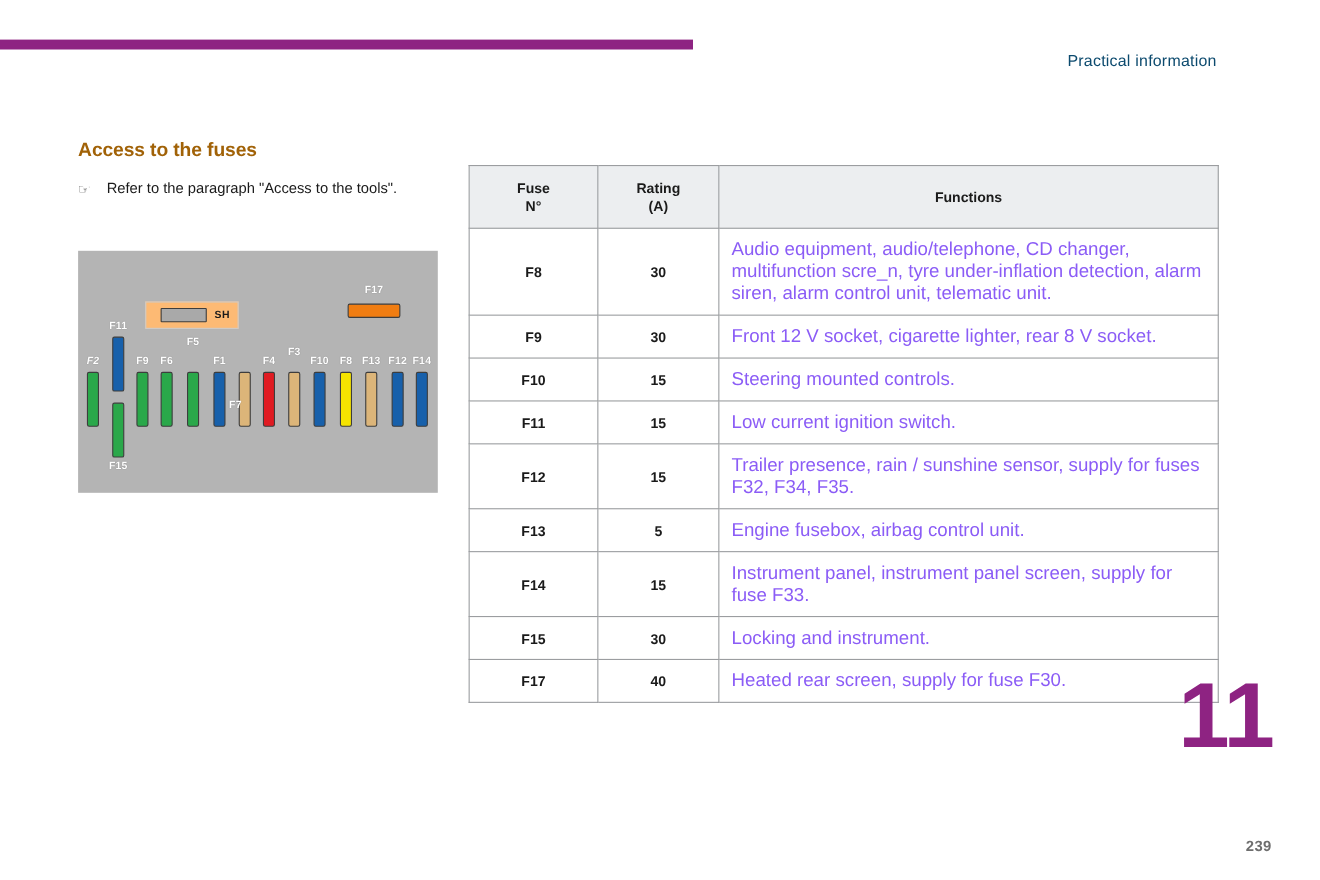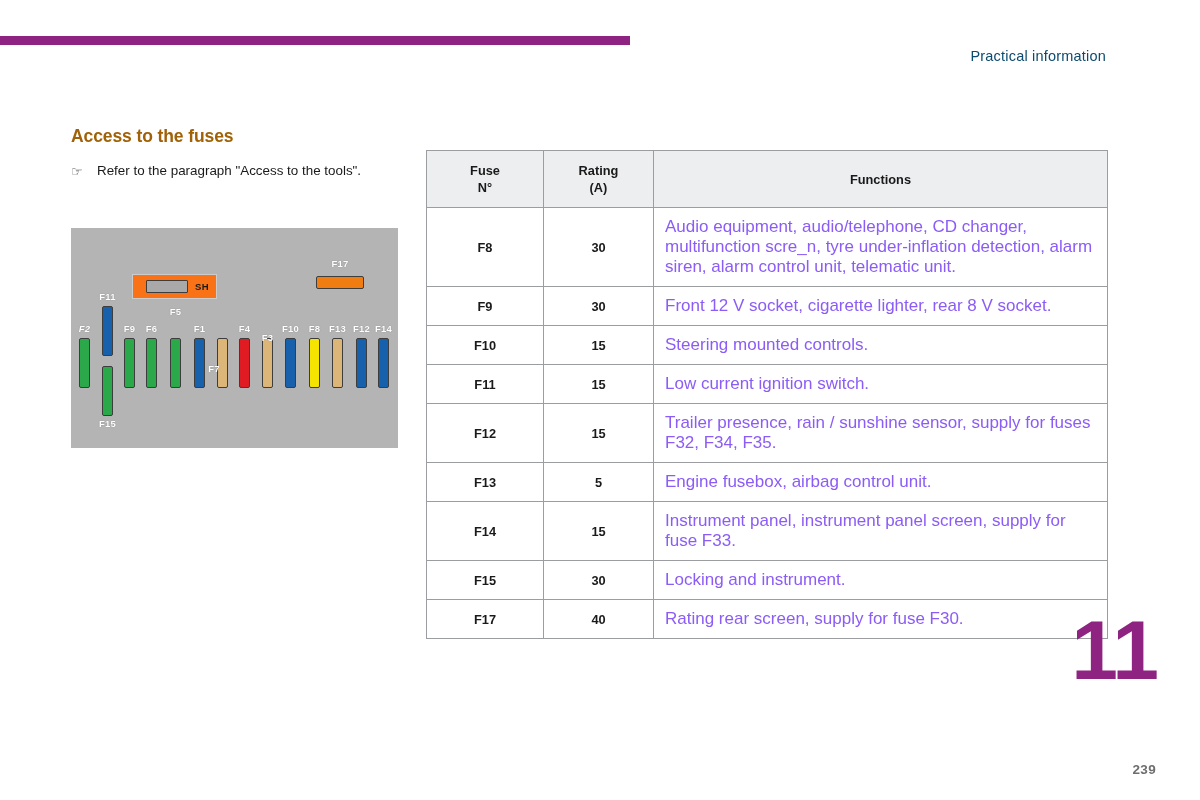--- a/index.html
+++ b/index.html
@@ -94,21 +94,21 @@
     white-space: nowrap;
     text-shadow: 0 0 1px rgba(0,0,0,0.35);
   }
   
   .relay-box {
     position: absolute;
     left: 132px;
     top: 274px;
     width: 85px;
     height: 25px;
-    background: #f97316;
+    background: #fdba74;
     border: 1px solid #cccccc;
     box-sizing: border-box;
     display: flex;
     align-items: center;
     padding-left: 13px;
   }
   .relay-chip {
     width: 42px;
     height: 13px;
     background: #a9a9a9;
@@ -213,21 +213,21 @@
     <div class="fuse-label" style="left: 64.5px; top: 95px; width: 32px;">F6</div>
     <div class="fuse" style="left: 99px; top: 110px; width: 11px; height: 50px; background: rgb(42, 168, 74);"></div>
     <div class="fuse-label" style="left: 88.5px; top: 78px; width: 32px;">F5</div>
     <div class="fuse" style="left: 123px; top: 110px; width: 11px; height: 50px; background: rgb(23, 96, 171);"></div>
     <div class="fuse-label" style="left: 112.5px; top: 95px; width: 32px;">F1</div>
     <div class="fuse" style="left: 146px; top: 110px; width: 11px; height: 50px; background: rgb(220, 181, 121);"></div>
     <div class="fuse-label" style="left: 127px; top: 95px; width: 32px; margin-top: 40px;">F7</div>
     <div class="fuse" style="left: 168px; top: 110px; width: 11px; height: 50px; background: rgb(224, 27, 34);"></div>
     <div class="fuse-label" style="left: 157.5px; top: 95px; width: 32px;">F4</div>
     <div class="fuse" style="left: 191px; top: 110px; width: 11px; height: 50px; background: rgb(220, 181, 121);"></div>
-    <div class="fuse-label" style="left: 180.5px; top: 104px; width: 32px;">F3</div>
+    <div class="fuse-label" style="left: 180.5px; top: 87px; width: 32px;">F3</div>
     <div class="fuse" style="left: 214px; top: 110px; width: 11px; height: 50px; background: rgb(23, 96, 171);"></div>
     <div class="fuse-label" style="left: 203.5px; top: 95px; width: 32px;">F10</div>
     <div class="fuse" style="left: 238px; top: 110px; width: 11px; height: 50px; background: rgb(245, 228, 0);"></div>
     <div class="fuse-label" style="left: 227.5px; top: 95px; width: 32px;">F8</div>
     <div class="fuse" style="left: 261px; top: 110px; width: 11px; height: 50px; background: rgb(220, 181, 121);"></div>
     <div class="fuse-label" style="left: 250.5px; top: 95px; width: 32px;">F13</div>
     <div class="fuse" style="left: 285px; top: 110px; width: 11px; height: 50px; background: rgb(23, 96, 171);"></div>
     <div class="fuse-label" style="left: 274.5px; top: 95px; width: 32px;">F12</div>
     <div class="fuse" style="left: 307px; top: 110px; width: 11px; height: 50px; background: rgb(23, 96, 171);"></div>
     <div class="fuse-label" style="left: 296.5px; top: 95px; width: 32px;">F14</div>
@@ -300,19 +300,19 @@
         <td class="c-func">Instrument panel, instrument panel screen, supply for fuse F33.</td>
       </tr>
       <tr>
         <td class="c-fuse">F15</td>
         <td class="c-rating">30</td>
         <td class="c-func">Locking and instrument.</td>
       </tr>
       <tr>
         <td class="c-fuse">F17</td>
         <td class="c-rating">40</td>
-        <td class="c-func">Rating rear screen, supply for fuse F30.</td>
+        <td class="c-func">Heated rear screen, supply for fuse F30.</td>
       </tr>
     </tbody>
 </table>
 
 <div class="chapter-number">11</div>
 <div class="page-number">239</div>
 
 </body></html>

